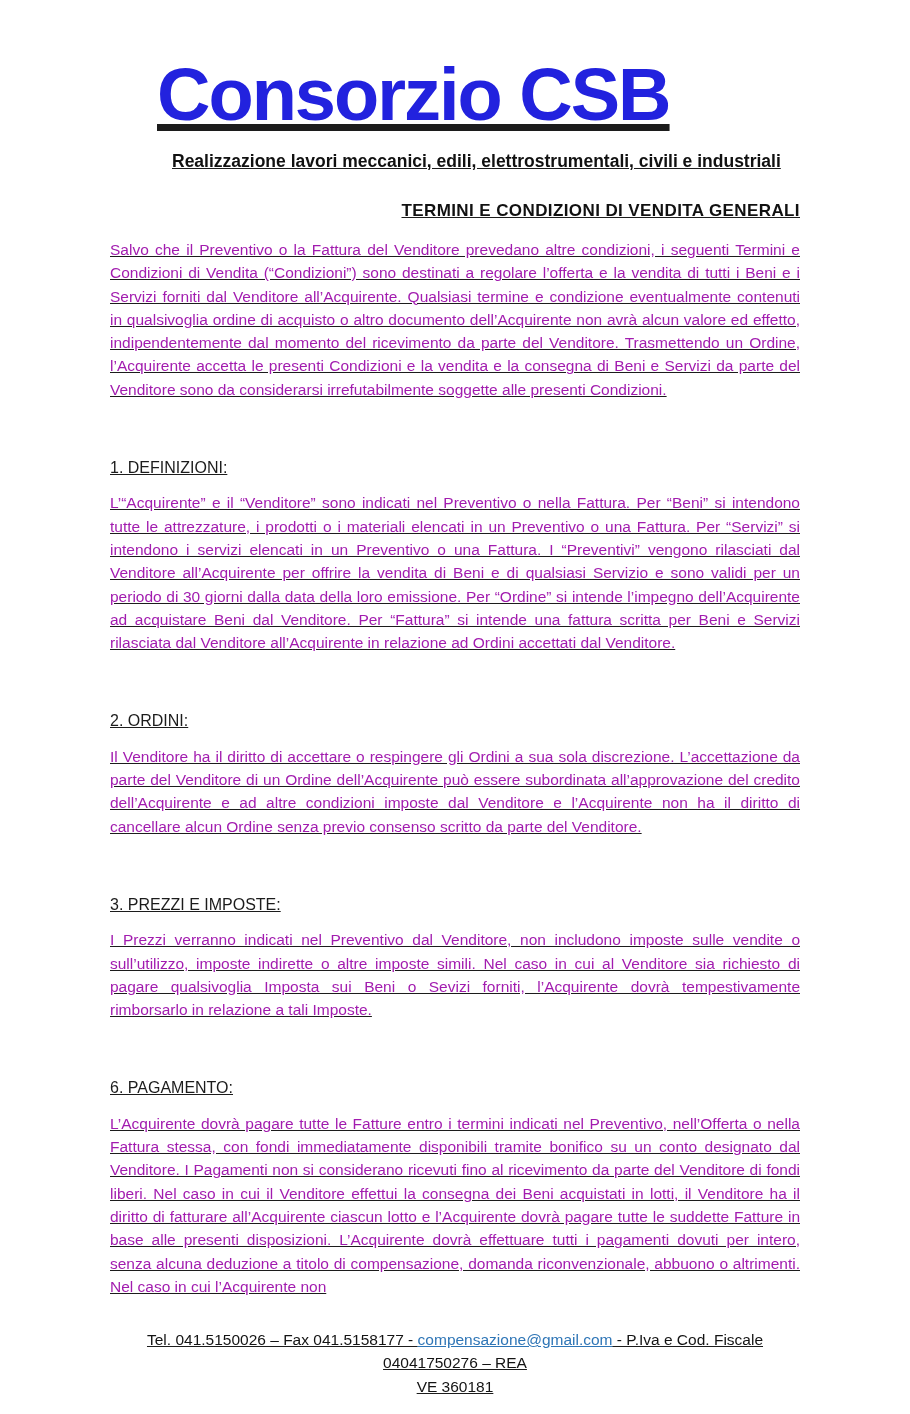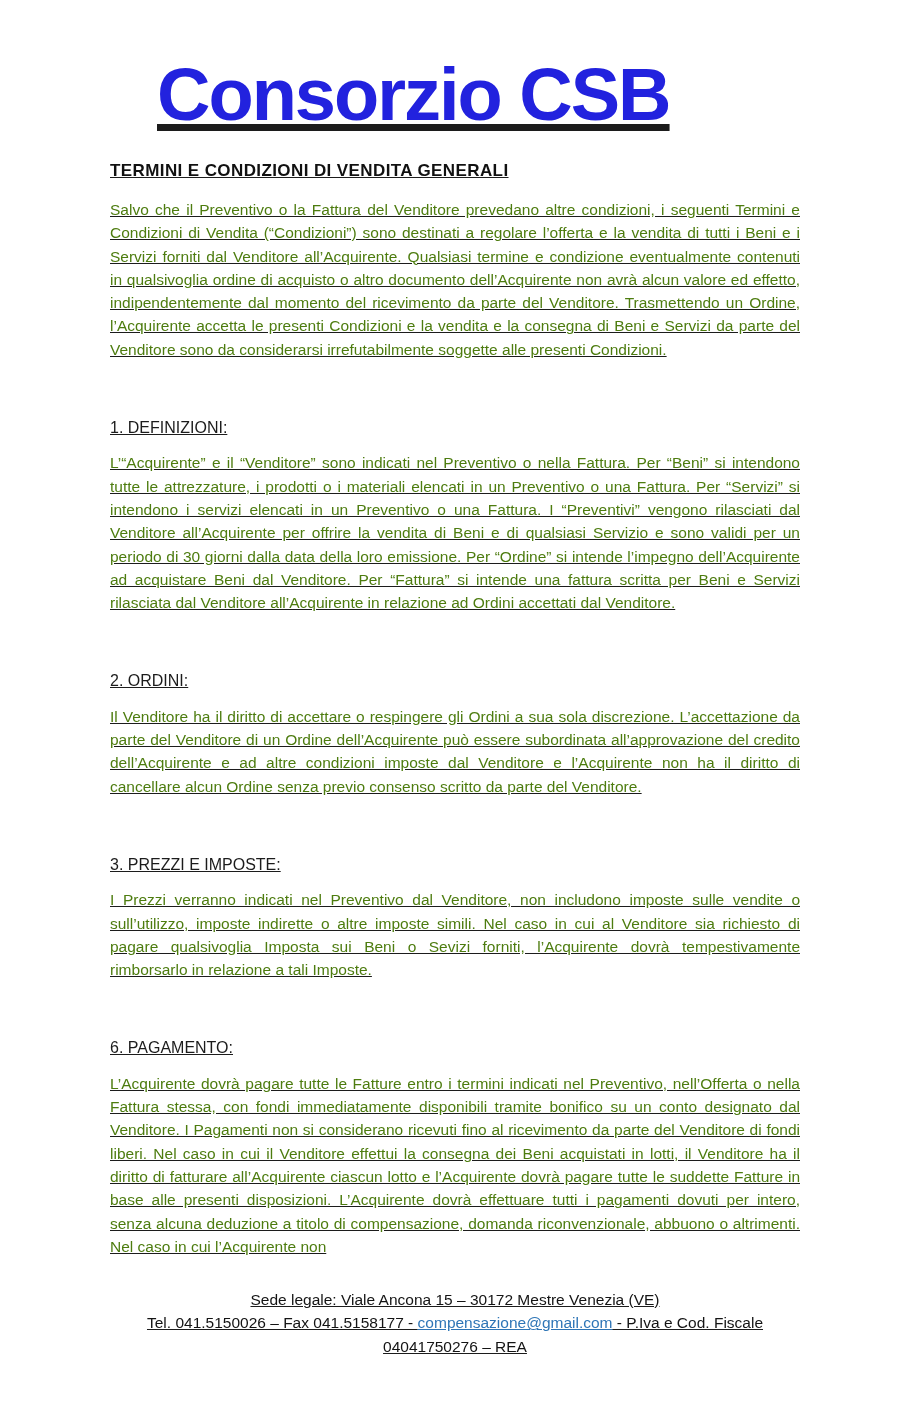--- a/index.html
+++ b/index.html
@@ -29,33 +29,33 @@
   }
   .tagline {
     margin: 18px 0 0 100px;
     font-size: 17.5px;
     line-height: 22px;
     font-weight: 700;
     color: #111111;
   }
   .doc-title {
     margin: 28px 38px 0 38px;
-    text-align: left;
+    text-align: right;
     font-size: 17px;
     line-height: 22px;
     font-weight: 700;
     letter-spacing: 0.4px;
     color: #111111;
   }
   .para {
     margin: 12px 38px 0 38px;
     font-size: 15.5px;
     line-height: 23.3px;
     text-align: justify;
-    color: #4d7c0f;
+    color: #a21caf;
   }
   .para.intro {
     margin-top: 16px;
   }
   .sec-heading {
     margin: 55px 38px 0 38px;
     font-size: 16px;
     line-height: 23.3px;
     font-weight: 400;
     color: #1c1c1c;
@@ -72,20 +72,21 @@
     text-decoration: underline;
   }
 </style>
 </head>
 <body>
 
 <div class="page">
 
   <header>
     <h1 class="logo">Consorzio CSB</h1>
+    <div class="tagline">Realizzazione lavori meccanici, edili, elettrostrumentali, civili e industriali</div>
   </header>
 
   <h2 class="doc-title">TERMINI E CONDIZIONI DI VENDITA GENERALI</h2>
 
   <p class="para intro">Salvo che il Preventivo o la Fattura del Venditore prevedano altre condizioni, i seguenti Termini e Condizioni di Vendita (“Condizioni”) sono destinati a regolare l’offerta e la vendita di tutti i Beni e i Servizi forniti dal Venditore all’Acquirente. Qualsiasi termine e condizione eventualmente contenuti in qualsivoglia ordine di acquisto o altro documento dell’Acquirente non avrà alcun valore ed effetto, indipendentemente dal momento del ricevimento da parte del Venditore. Trasmettendo un Ordine, l’Acquirente accetta le presenti Condizioni e la vendita e la consegna di Beni e Servizi da parte del Venditore sono da considerarsi irrefutabilmente soggette alle presenti Condizioni.</p>
 
   <section>
     <h3 class="sec-heading">1. DEFINIZIONI:</h3>
     <p class="para">L’“Acquirente” e il “Venditore” sono indicati nel Preventivo o nella Fattura. Per “Beni” si intendono tutte le attrezzature, i prodotti o i materiali elencati in un Preventivo o una Fattura. Per “Servizi” si intendono i servizi elencati in un Preventivo o una Fattura. I “Preventivi” vengono rilasciati dal Venditore all’Acquirente per offrire la vendita di Beni e di qualsiasi Servizio e sono validi per un periodo di 30 giorni dalla data della loro emissione. Per “Ordine” si intende l’impegno dell’Acquirente ad acquistare Beni dal Venditore. Per “Fattura” si intende una fattura scritta per Beni e Servizi rilasciata dal Venditore all’Acquirente in relazione ad Ordini accettati dal Venditore.</p>
   </section>
@@ -99,17 +100,17 @@
     <h3 class="sec-heading">3. PREZZI E IMPOSTE:</h3>
     <p class="para">I Prezzi verranno indicati nel Preventivo dal Venditore, non includono imposte sulle vendite o sull’utilizzo, imposte indirette o altre imposte simili. Nel caso in cui al Venditore sia richiesto di pagare qualsivoglia Imposta sui Beni o Sevizi forniti, l’Acquirente dovrà tempestivamente rimborsarlo in relazione a tali Imposte.</p>
   </section>
 
   <section>
     <h3 class="sec-heading">6. PAGAMENTO:</h3>
     <p class="para">L’Acquirente dovrà pagare tutte le Fatture entro i termini indicati nel Preventivo, nell’Offerta o nella Fattura stessa, con fondi immediatamente disponibili tramite bonifico su un conto designato dal Venditore. I Pagamenti non si considerano ricevuti fino al ricevimento da parte del Venditore di fondi liberi. Nel caso in cui il Venditore effettui la consegna dei Beni acquistati in lotti, il Venditore ha il diritto di fatturare all’Acquirente ciascun lotto e l’Acquirente dovrà pagare tutte le suddette Fatture in base alle presenti disposizioni. L’Acquirente dovrà effettuare tutti i pagamenti dovuti per intero, senza alcuna deduzione a titolo di compensazione, domanda riconvenzionale, abbuono o altrimenti. Nel caso in cui l’Acquirente non</p>
   </section>
 
   <footer class="footer">
-    <div>Sede legale: Viale Ancona 15 – 30172 Mestre Venezia (VE)</div>
     <div><span>Tel. 041.5150026 – Fax 041.5158177 - </span><a href="#" class="email">compensazione@gmail.com</a><span> - P.Iva e Cod. Fiscale 04041750276 – REA</span></div>
+    <div>VE 360181</div>
   </footer>
 
 </div>
 
 </body></html>

